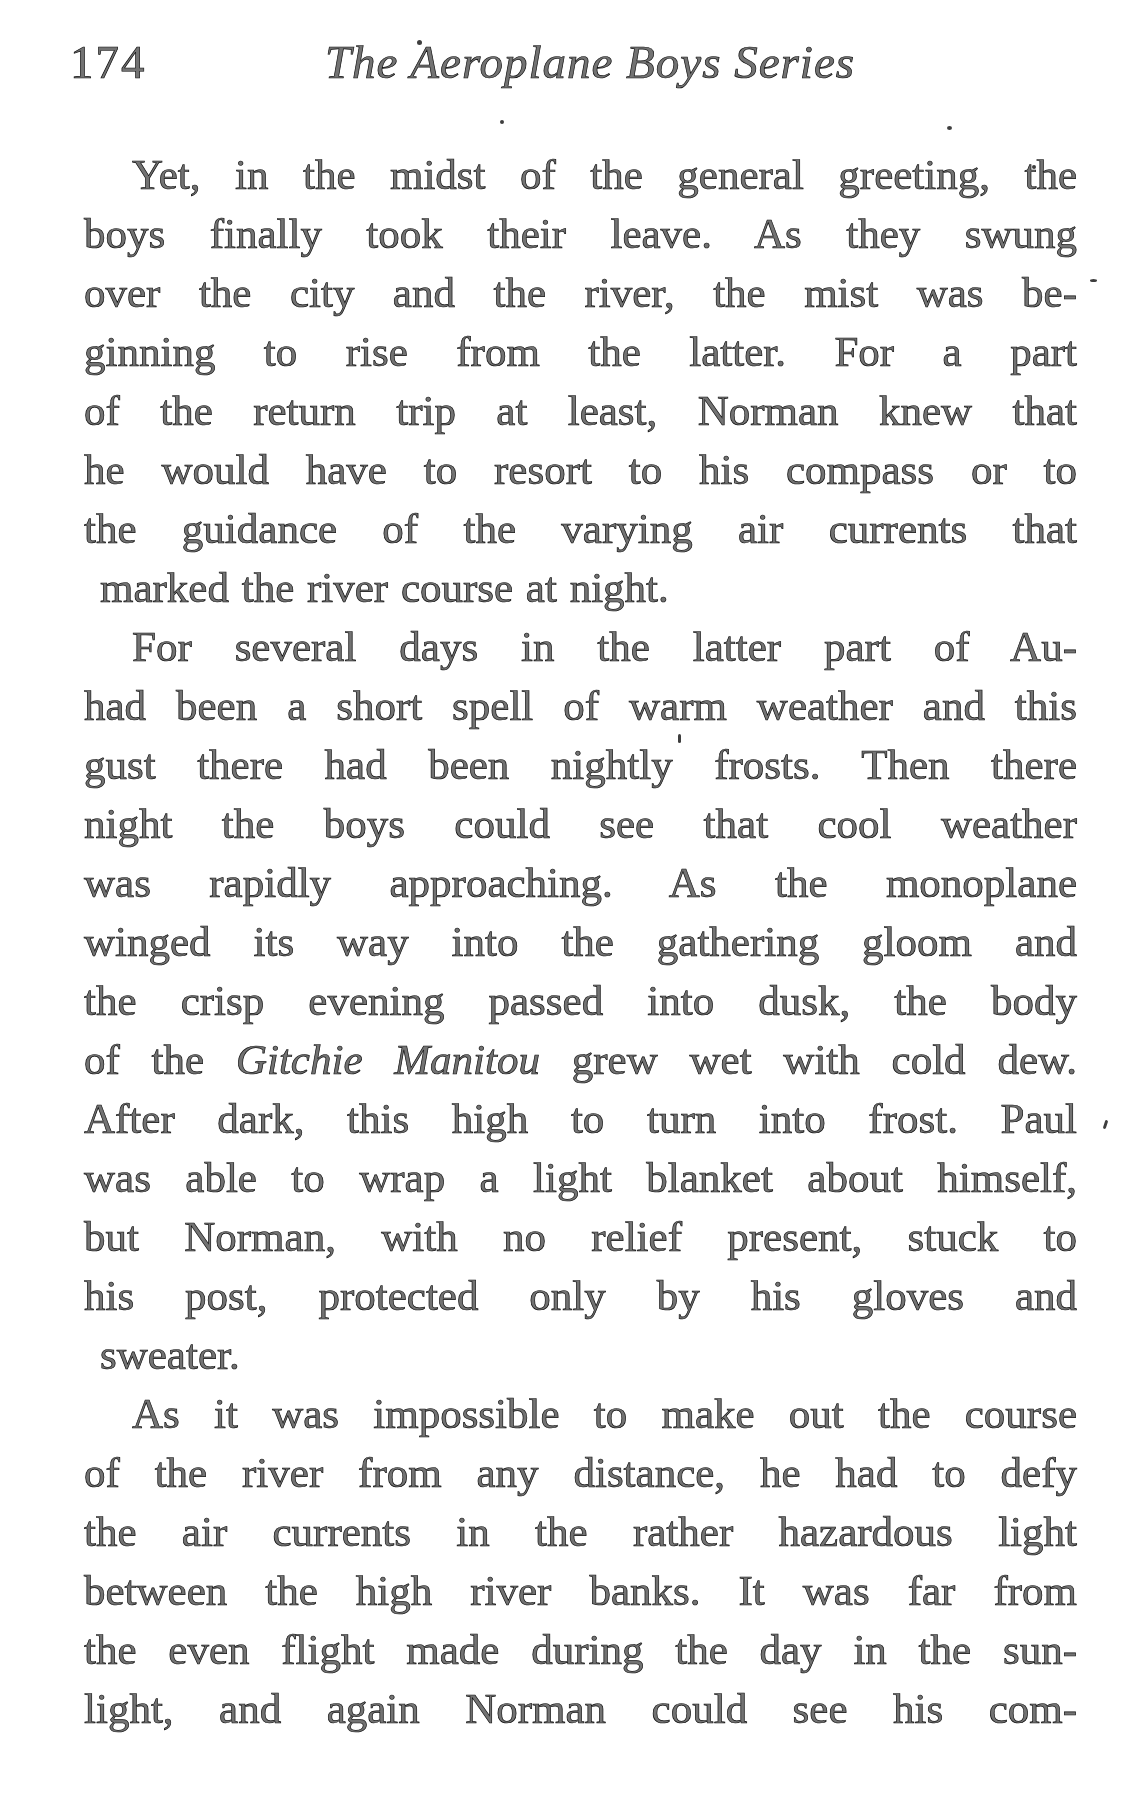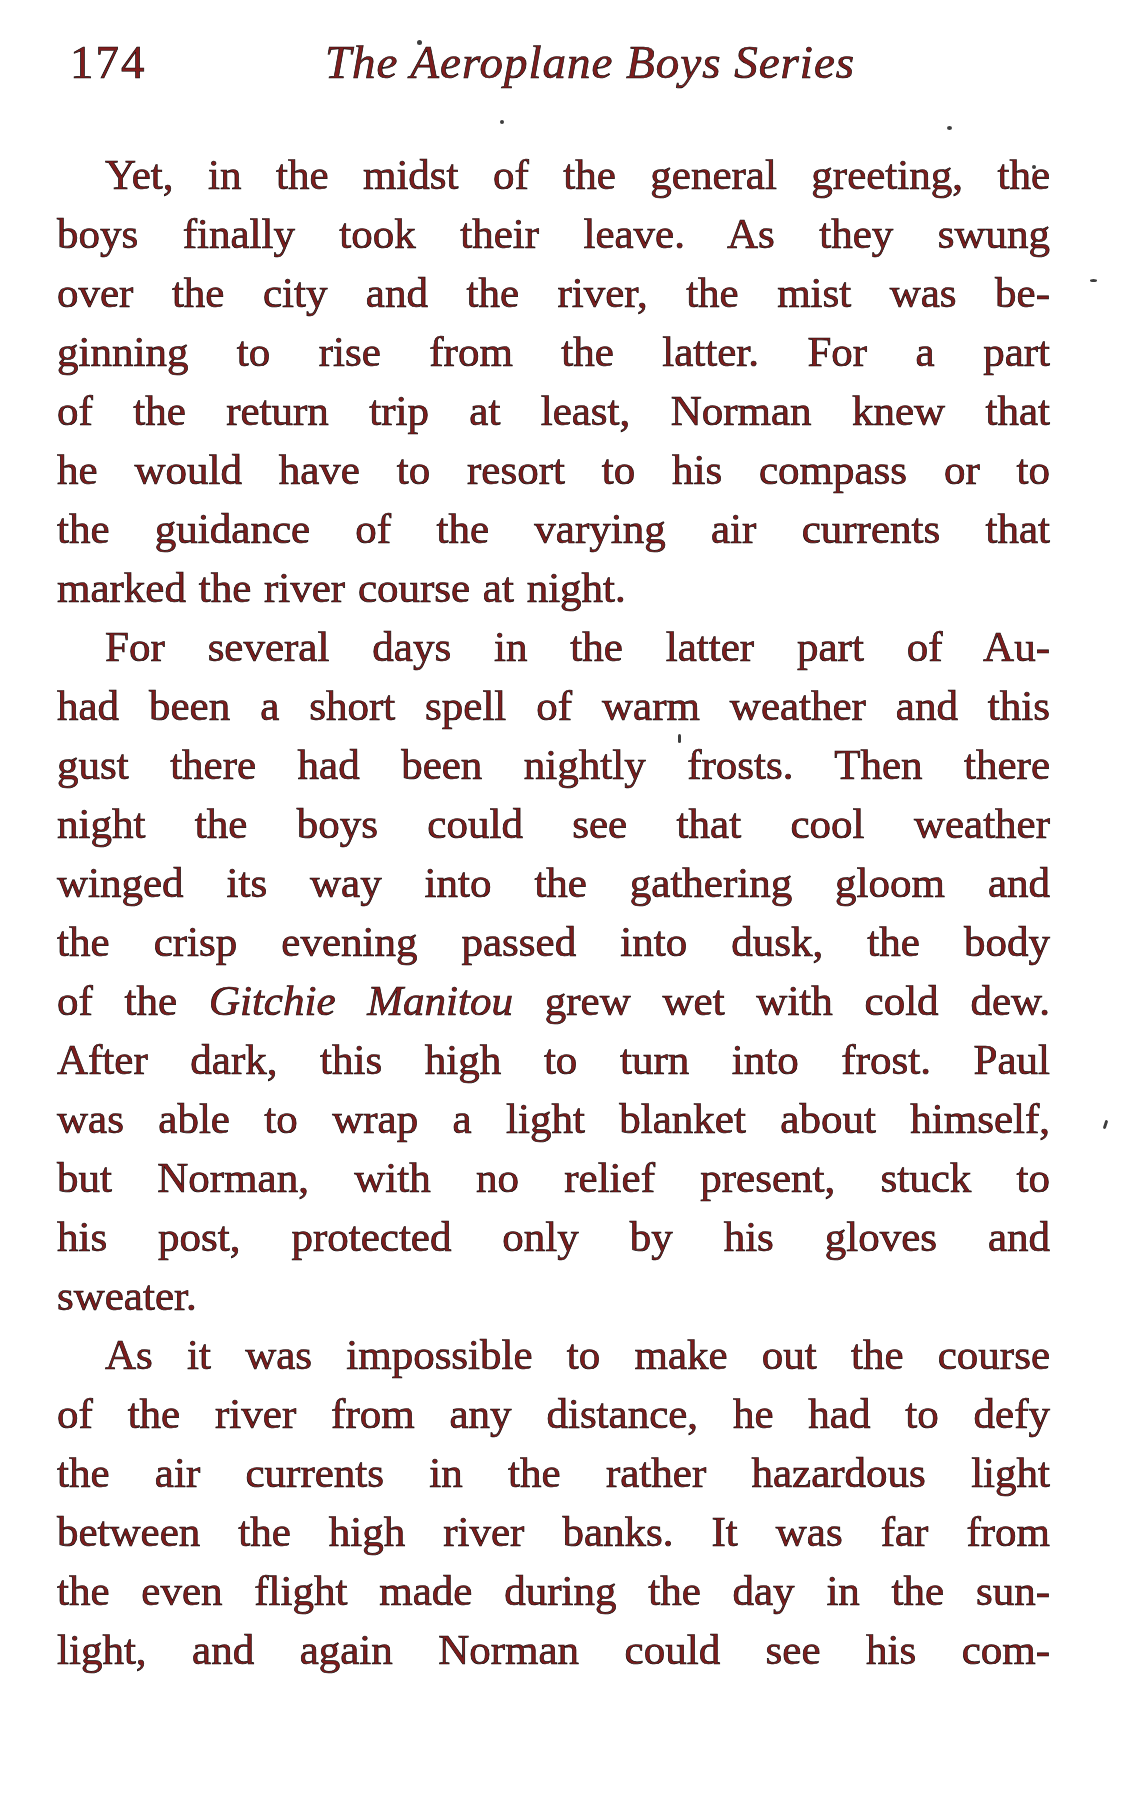--- a/index.html
+++ b/index.html
@@ -7,21 +7,21 @@
     padding: 0;
     background: #ffffff;
   }
   .page {
     position: relative;
     width: 1126px;
     height: 1808px;
     background: #ffffff;
     overflow: hidden;
     font-family: "Liberation Serif", "DejaVu Serif", serif;
-    color: #7f1d1d;
+    color: #737373;
     -webkit-text-stroke: 0.7px #0e0e0e;
   }
   
   .header {
     position: absolute;
     left: 0;
     right: 0;
     top: 34px;
     height: 56px;
   }
@@ -40,35 +40,35 @@
     top: 0;
     text-align: center;
     font-style: italic;
     font-size: 47px;
     line-height: 56px;
     letter-spacing: 1px;
   }
   
   .text-block {
     position: absolute;
-    left: 57px;
+    left: 84px;
     top: 145px;
     width: 993px;
     font-size: 43px;
     line-height: 59px;
     word-spacing: 2px;
   }
   .paragraph { margin: 0; }
   .line {
     height: 59px;
     text-align: justify;
     text-align-last: justify;
   }
   .line.indent { text-indent: 48px; }
-  .line.para-end { text-align-last: left; }
+  .line.para-end { text-align-last: left; margin-left: 16px; }
   .line i { font-style: italic; }
   
   .speck {
     position: absolute;
     background: #1c1c1c;
     border-radius: 50%;
     opacity: 0.85;
   }
 </style>
 </head>
@@ -90,20 +90,21 @@
         <div class="line">of the return trip at least, Norman knew that</div>
         <div class="line">he would have to resort to his compass or to</div>
         <div class="line">the guidance of the varying air currents that</div>
         <div class="line para-end">marked the river course at night.</div>
       </div>
       <div class="paragraph">
         <div class="line indent">For several days in the latter part of Au-</div>
         <div class="line">had been a short spell of warm weather and this</div>
         <div class="line">gust there had been nightly frosts.  Then there</div>
         <div class="line">night the boys could see that cool weather</div>
+        <div class="line">was rapidly approaching.  As the monoplane</div>
         <div class="line">winged its way into the gathering gloom and</div>
         <div class="line">the crisp evening passed into dusk, the body</div>
         <div class="line">of the <i>Gitchie Manitou</i> grew wet with cold dew.</div>
         <div class="line">After dark, this high to turn into frost.  Paul</div>
         <div class="line">was able to wrap a light blanket about himself,</div>
         <div class="line">but Norman, with no relief present, stuck to</div>
         <div class="line">his post, protected only by his gloves and</div>
         <div class="line para-end">sweater.</div>
       </div>
       <div class="paragraph">

